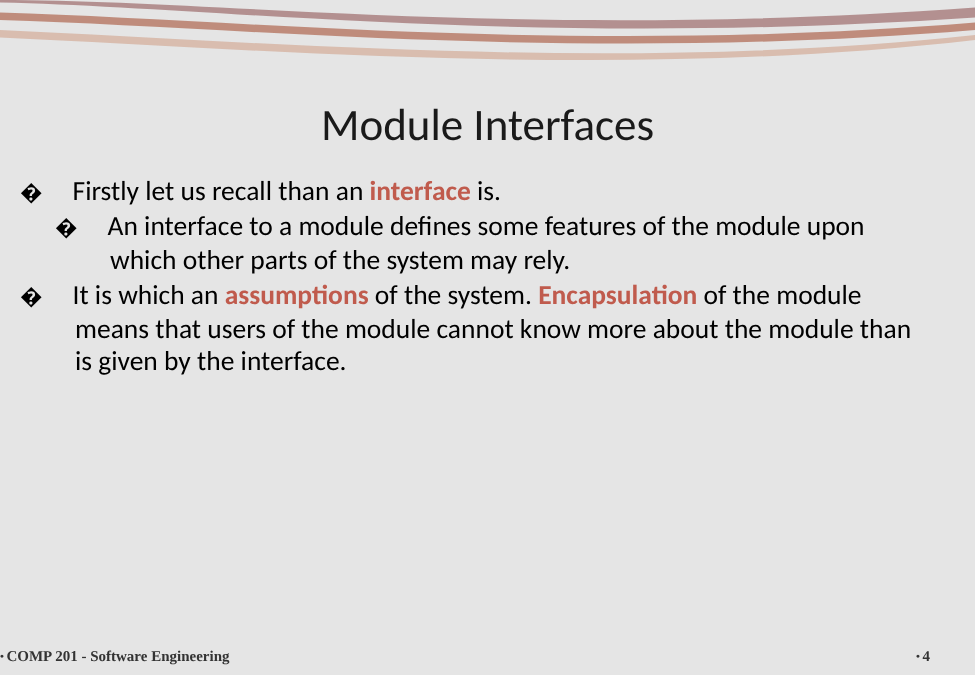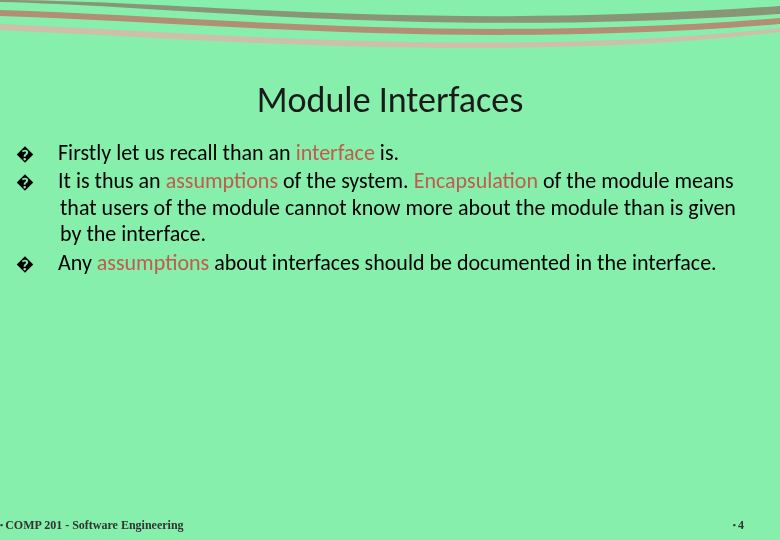--- a/index.html
+++ b/index.html
@@ -1,20 +1,20 @@
 <!DOCTYPE html>
 <html><head>
 <meta charset="utf-8">
 <style>
   * { margin: 0; padding: 0; box-sizing: border-box; }
   html, body { width: 780px; height: 540px; overflow: hidden; font-family: Calibri, "Segoe UI", Arial, sans-serif; }
   .slide {
     width: 780px;
     height: 540px;
-    background: #86efac;
+    background: #e5e5e5;
     position: relative;
     padding: 0;
   }
   .swoosh {
     position: absolute;
     top: 0; left: 0;
     width: 780px;
     height: 80px;
     pointer-events: none;
   }
@@ -33,21 +33,21 @@
     top: 140px;
     left: 38px;
     right: 44px;
     color: #000;
     font-size: 22px;
     line-height: 1.2;
   }
   .body .L1 { margin-left: 0; text-indent: -22px; padding-left: 22px; margin-bottom: 2px; }
   .body .L2 { margin-left: 28px; text-indent: -22px; padding-left: 22px; margin-bottom: 2px; }
   .bullet { font-family: Arial, sans-serif; font-size: 18px; display: inline-block; width: 20px; }
-  .accent { color: #c05b4d; font-weight: 400; }
+  .accent { color: #c05b4d; font-weight: 700; }
   .footer {
     position: absolute;
     bottom: 22px;
     left: 0;
     width: 780px;
     font-size: 12px;
     font-weight: 700;
     color: #333;
     font-family: "Times New Roman", Times, serif;
   }
@@ -72,25 +72,25 @@
     <path d="M0,16 C200,22 460,50 780,24 L780,18 C460,44 200,16 0,10 Z" fill="#b97c6a" opacity="0.85"></path>
     <path d="M0,30 C220,40 500,64 780,32 L780,28 C500,58 220,34 0,24 Z" fill="#d7b8a8" opacity="0.9"></path>
   </svg>
 
   <h1 class="title">Module Interfaces</h1>
 
   <div class="body">
     <p class="L1">
       <span class="bullet">�</span><span>Firstly let us recall than an </span><span class="accent">interface</span><span> is.</span>
     </p>
-    <p class="L1">
-      <span class="bullet">�</span><span>It is thus an </span><span class="accent">assumptions</span><span> of the system. </span><span class="accent">Encapsulation</span><span> of the module means that users of the module cannot know more about the module than is given by the interface.</span>
+    <p class="L2">
+      <span class="bullet">�</span><span>An interface to a module defines some features of the module upon which other parts of the system may rely.</span>
     </p>
     <p class="L1">
-      <span class="bullet">�</span><span>Any </span><span class="accent">assumptions</span><span> about interfaces should be documented in the interface.</span>
+      <span class="bullet">�</span><span>It is which an </span><span class="accent">assumptions</span><span> of the system. </span><span class="accent">Encapsulation</span><span> of the module means that users of the module cannot know more about the module than is given by the interface.</span>
     </p>
   </div>
 
   <div class="footer">
     <div class="footer-course">
       <span class="fb">•</span><span>COMP 201 - Software Engineering</span>
     </div>
     <div class="footer-page">
       <span class="fb">•</span><span>4</span>
     </div>

